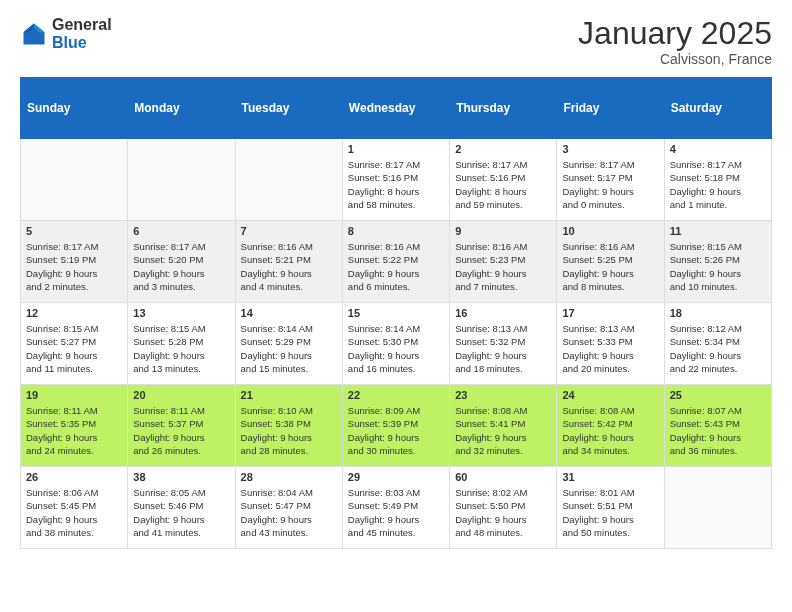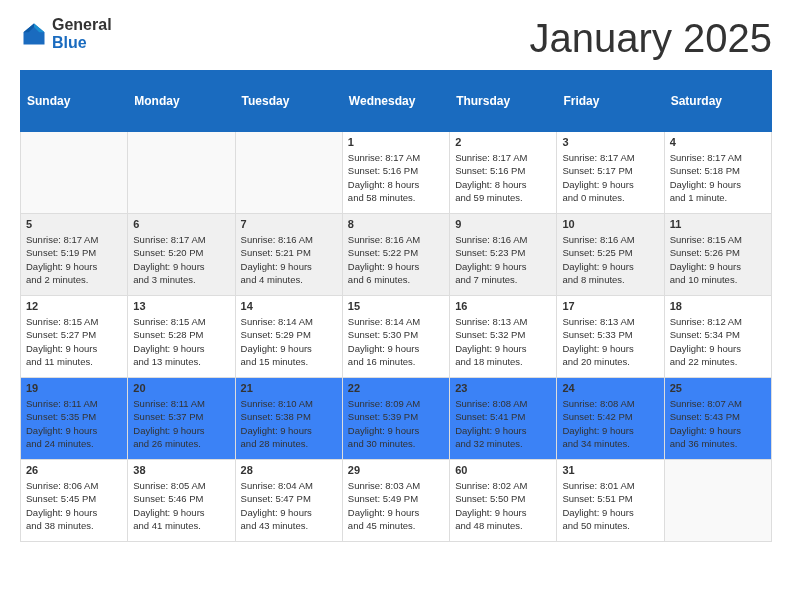--- a/index.html
+++ b/index.html
@@ -43,21 +43,21 @@
       color: #1a6bbf;
     }
     .logo-icon {
       width: 28px;
       height: 28px;
     }
     .title-section {
       text-align: right;
     }
     .month-title {
-      font-size: 40px;
+      font-size: 32px;
       font-weight: normal;
       color: #333;
       line-height: 1.1;
     }
     .subtitle {
       font-size: 14px;
       color: #555;
     }
     .calendar {
       width: 100%;
@@ -97,21 +97,21 @@
       font-size: 9.5px;
       color: #333;
       line-height: 1.4;
     }
     .calendar tr:nth-child(odd) td:not(.empty) {
       background: #fff;
     }
     .week-row-1 td { background: #fff; }
     .week-row-2 td { background: #f0f0f0; }
     .week-row-3 td { background: #fff; border-radius: 23px; }
-    .week-row-4 td { background: #3b82f6; }
+    .week-row-4 td { background: #bef264; }
     .week-row-5 td { background: #fff; }
     .week-row-1 td.empty, .week-row-2 td.empty, .week-row-3 td.empty,
     .week-row-4 td.empty, .week-row-5 td.empty, .week-row-6 td.empty {
       background: #f9f9f9;
     }
   </style>
 </head>
 <body>
 
 <div class="page">
@@ -122,20 +122,21 @@
         <polygon points="16,4 28,14 22,14 16,8" fill="#1a8fd1"></polygon>
         <polygon points="4,14 16,4 16,8 10,14" fill="#0d5aa7"></polygon>
       </svg>
       <div class="logo-text">
         <span class="logo-general">General</span>
         <span class="logo-blue">Blue</span>
       </div>
     </div>
     <div class="title-section">
       <div class="month-title">January 2025</div>
+      <div class="subtitle">Calvisson, France</div>
     </div>
   </div>
 
   <table class="calendar">
     <thead>
       <tr>
         <th>Sunday</th>
         <th>Monday</th>
         <th>Tuesday</th>
         <th>Wednesday</th>

